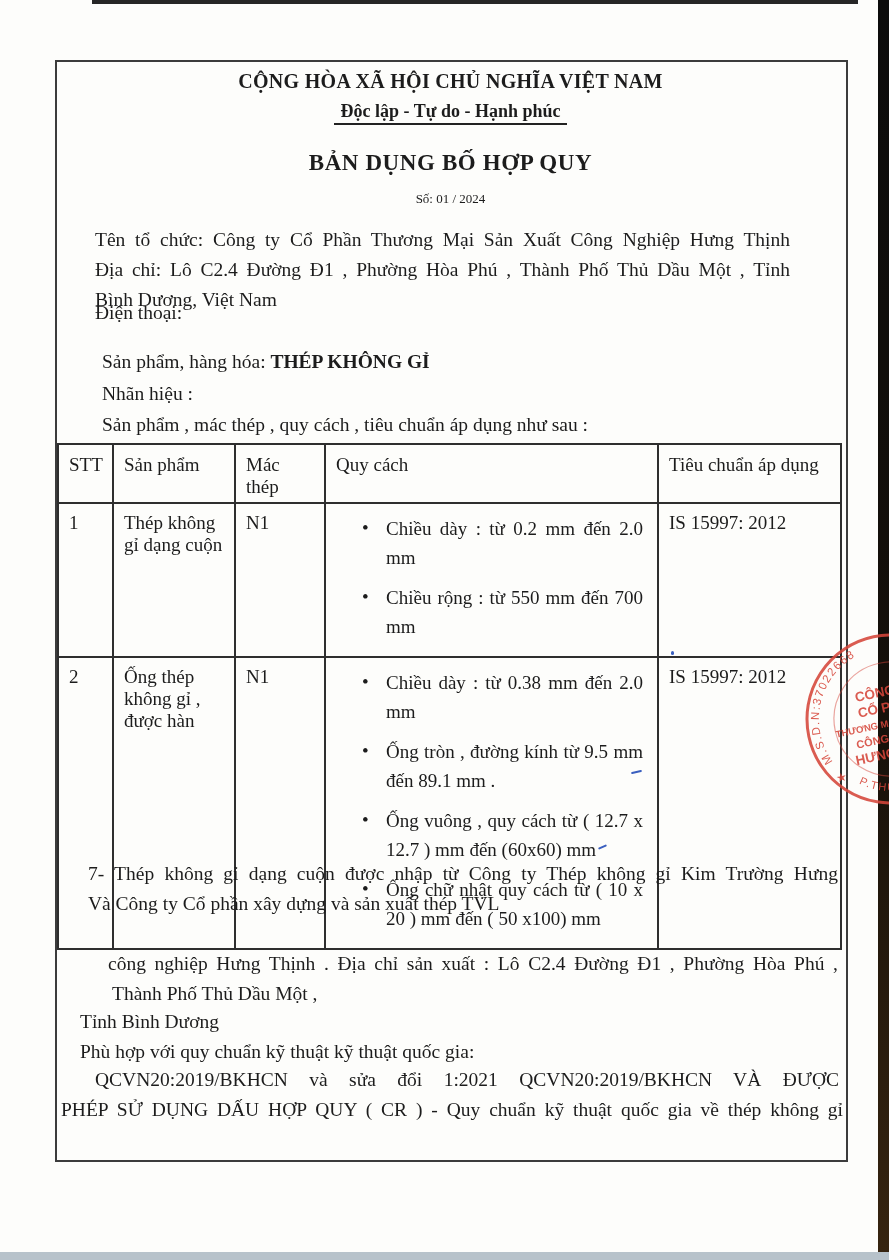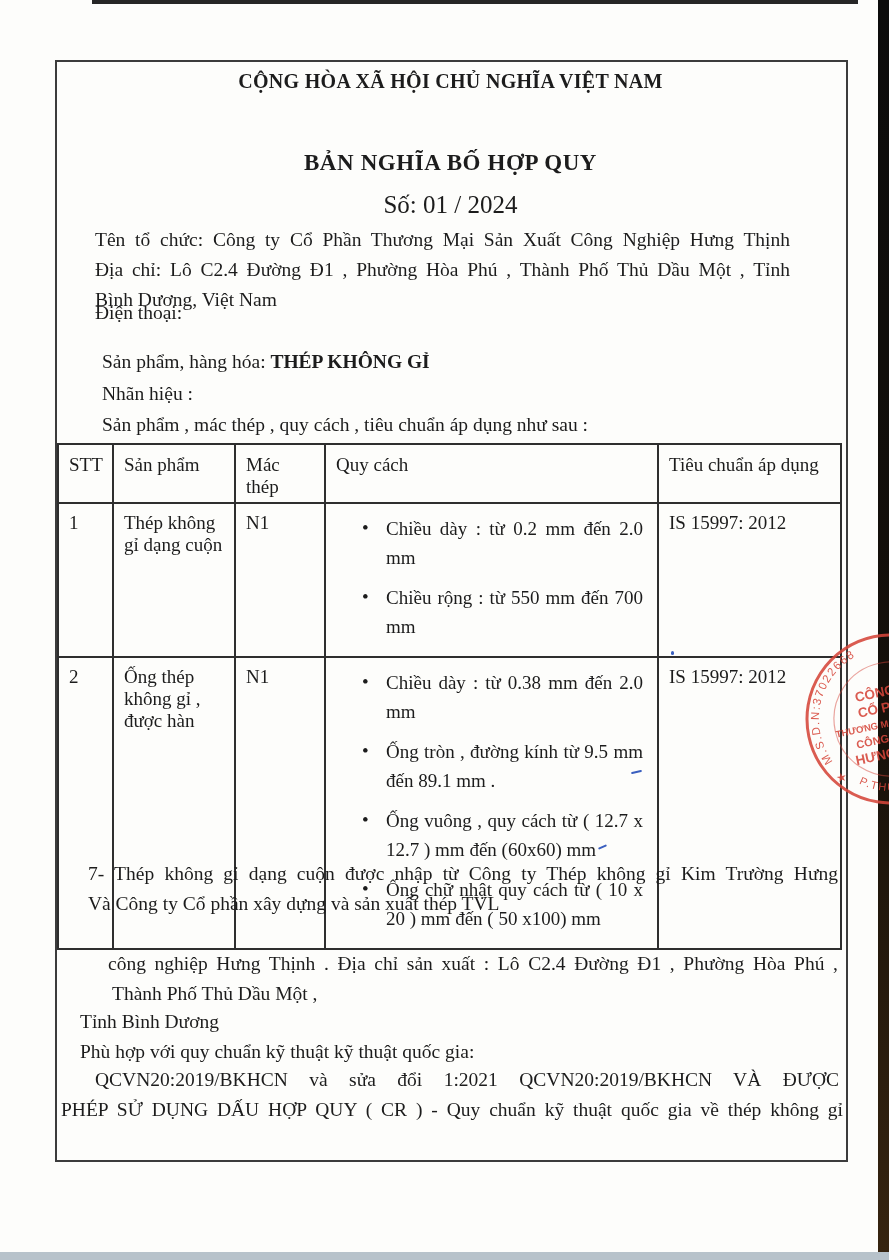--- a/index.html
+++ b/index.html
@@ -17,21 +17,21 @@
     background:linear-gradient(#0c0c0c,#15100a 55%,#362410);}
   .edge-bottom{position:absolute;left:0;top:1252px;width:889px;height:8px;background:#b7c2ca;}
   
   .doc-border{position:absolute;left:55px;top:60px;width:789px;height:1098px;
     border:2px solid #3c3c3c;}
   .centered{position:absolute;left:55px;width:791px;text-align:center;}
   .national-title{top:70px;font-size:20px;font-weight:bold;letter-spacing:.3px;}
   .motto{top:101px;font-size:18px;font-weight:bold;}
   .motto span{border-bottom:2px solid #222;padding:0 6px 2px 6px;}
   .doc-title{top:150px;font-size:23px;font-weight:bold;letter-spacing:.6px;}
-  .doc-number{top:191px;font-size:25px;}
+  .doc-number{top:191px;font-size:13px;}
   .ln{position:absolute;font-size:19.5px;line-height:26px;white-space:nowrap;}
   .just{white-space:normal;text-align:justify;text-align-last:justify;}
   .bold{font-weight:bold;}
   
   #info1{left:95px;top:227px;width:695px;}
   #info2{left:95px;top:257px;width:695px;}
   #info3{left:95px;top:287px;}
   #info4{left:95px;top:300px;}
   #info5{left:102px;top:349px;}
   #info6{left:102px;top:381px;}
@@ -81,22 +81,25 @@
 <div class="page">
 
   <div class="edge-top"></div>
   <div class="edge-right"></div>
   <div class="edge-bottom"></div>
 
   <div class="doc-border"></div>
 
   <div class="centered national-title">CỘNG HÒA XÃ HỘI CHỦ NGHĨA VIỆT NAM</div>
 
+  <div class="centered motto">
+    <span>Độc lập - Tự do - Hạnh phúc</span>
+  </div>
 
-  <div class="centered doc-title">BẢN NGHĨA BỐ HỢP QUY</div>
+  <div class="centered doc-title">BẢN DỤNG BỐ HỢP QUY</div>
 
   <div class="centered doc-number">Số: 01 / 2024</div>
 
   <div class="ln just" id="info1">Tên tổ chức: Công ty Cổ Phần Thương Mại Sản Xuất Công Nghiệp Hưng Thịnh</div>
   <div class="ln just" id="info2">Địa chỉ: Lô C2.4 Đường Đ1 , Phường Hòa Phú , Thành Phố Thủ Dầu Một , Tỉnh</div>
   <div class="ln" id="info3">Bình Dương, Việt Nam</div>
   <div class="ln" id="info4">Điện thoại:</div>
   <div class="ln" id="info5"><span>Sản phẩm, hàng hóa: </span><span class="bold">THÉP KHÔNG GỈ</span></div>
   <div class="ln" id="info6">Nhãn hiệu :</div>
   <div class="ln" id="info7">Sản phẩm , mác thép , quy cách , tiêu chuẩn áp dụng như sau :</div>

